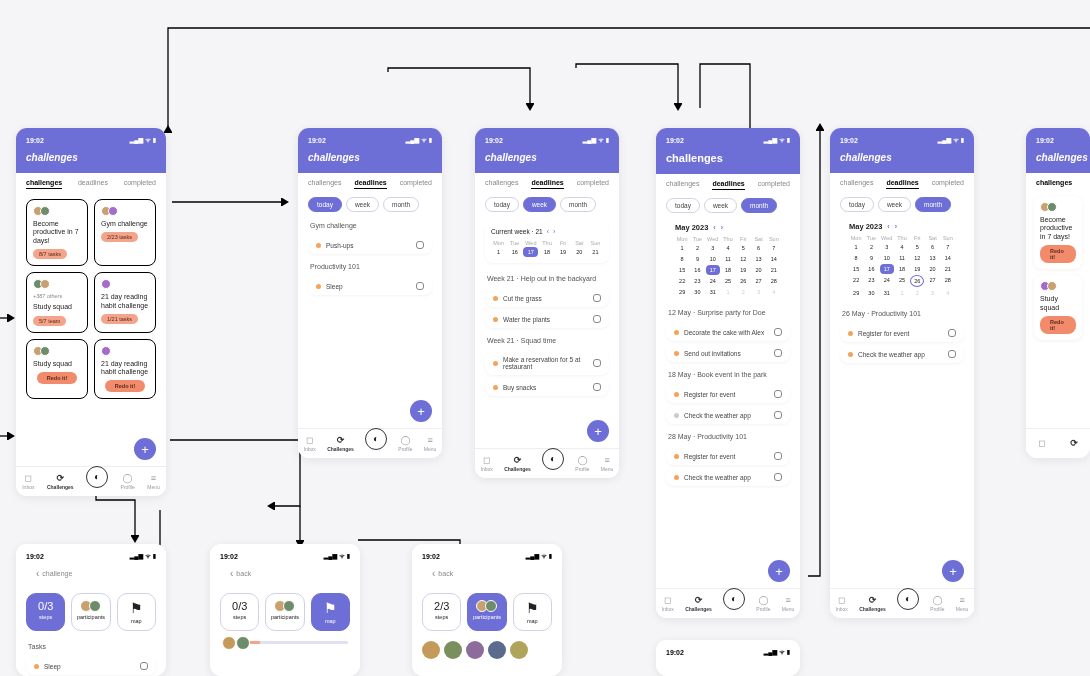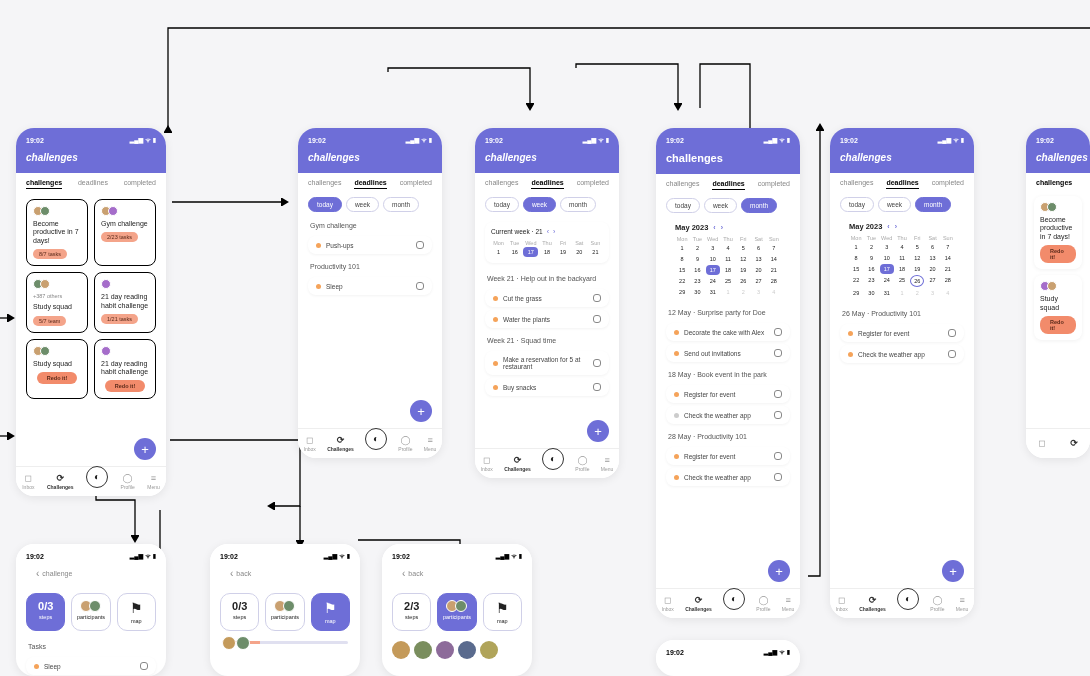--- a/index.html
+++ b/index.html
@@ -9,21 +9,21 @@
     width: 1090px;
     height: 676px;
     position: relative;
     overflow: hidden;
   }
   .canvas { position: relative; width: 1090px; height: 676px; }
 
   .phone {
     position: absolute;
     background: #fff;
-    border-radius: 18px;
+    border-radius: 11px;
     box-shadow: 0 2px 10px rgba(0,0,0,0.08);
     overflow: hidden;
     font-size: 7px;
     color: #222;
   }
 
   .statusbar {
     height: 16px;
     display: flex;
     align-items: center;
@@ -260,21 +260,21 @@
     flex-direction: column;
     align-items: center;
     gap: 2px;
     cursor: pointer;
   }
   .tile.active {
     background: #6e6ed7;
     color: #fff;
     border-color: #6e6ed7;
   }
-  .tile .big { font-size: 11px; font-weight: 700; }
+  .tile .big { font-size: 11px; font-weight: 400; }
   .tile .sub { font-size: 5.5px; }
   .tile .ic { font-size: 14px; }
   .avrow { display: flex; }
   .avrow .avatar { width: 12px; height: 12px; }
 
   .back {
     display: flex;
     align-items: center;
     gap: 3px;
     font-size: 7px;
@@ -927,21 +927,21 @@
           <span class="ic">⚑</span>
           <span class="sub">map</span>
         </div>
   </div>
   <div class="progress-line" style="background:linear-gradient(90deg,#f4a48a 30%,#e0e0f0 30%);">
     <div class="a2" style="left:0; background:#c49a5a;"></div>
     <div class="a2" style="left:14px; background:#6d8d6a;"></div>
   </div>
 </div>
 
-<div class="phone" style="left:382px; top:544px; width:150px; height:132px;">
+<div class="phone" style="left:412px; top:544px; width:150px; height:132px;">
   <div class="header-white">
     <div class="statusbar">
           <span>19:02</span>
           <span class="icons">
             <span>▂▄▆</span>
             <span>ᯤ</span>
             <span>▮</span>
           </span>
         </div>
     <div class="back">back</div>

